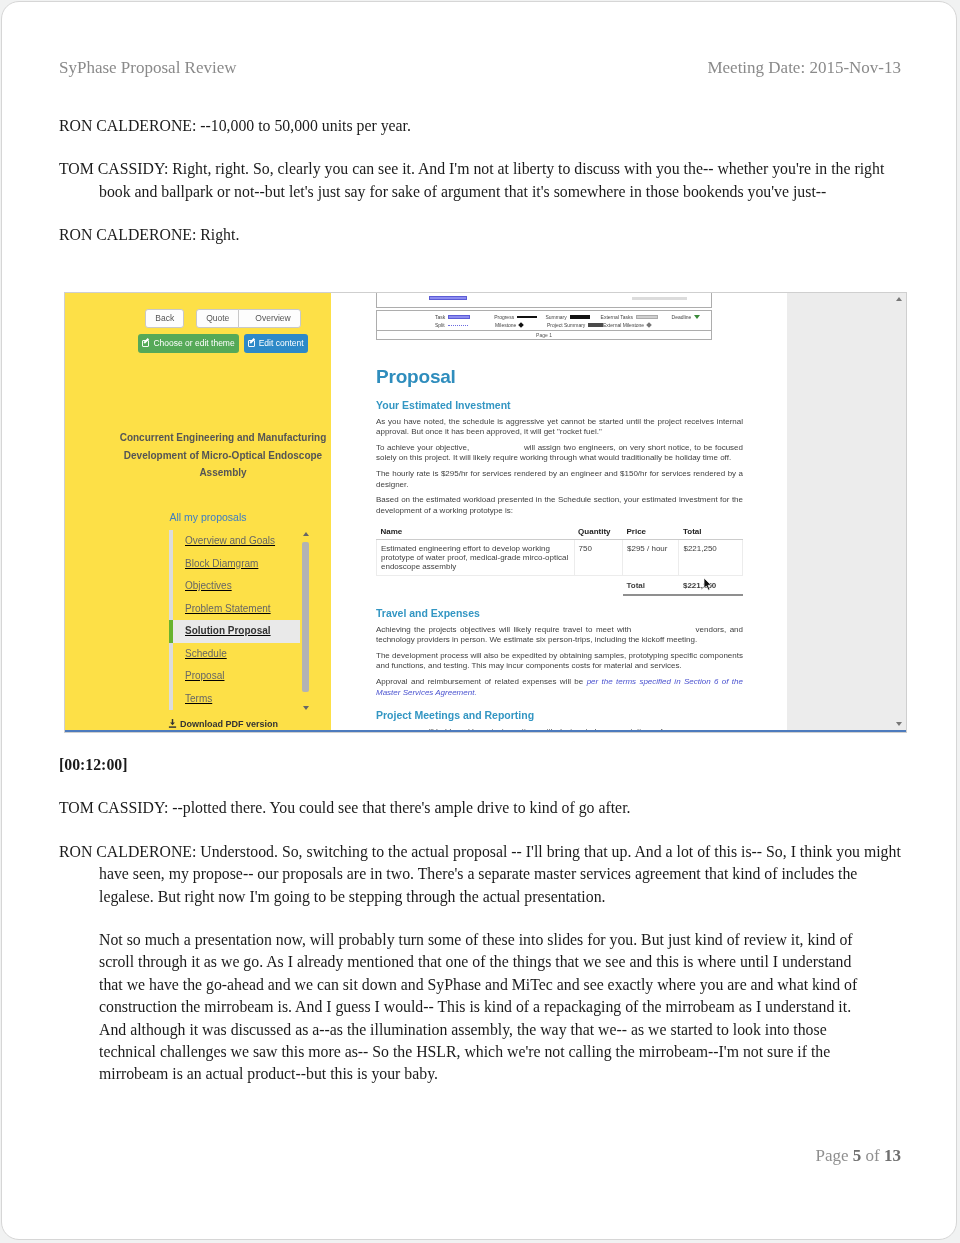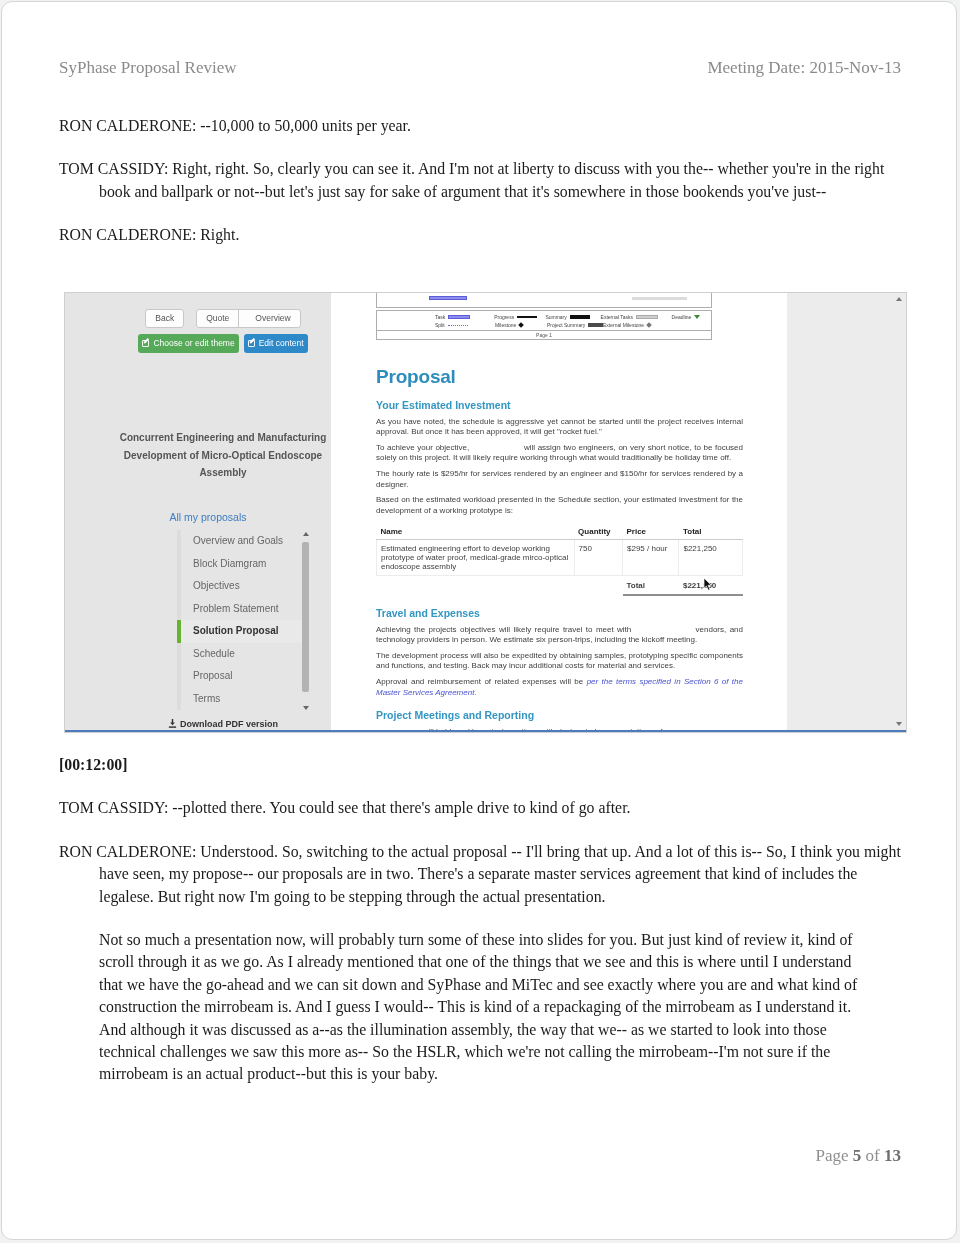--- a/index.html
+++ b/index.html
@@ -1,17 +1,17 @@
 <!DOCTYPE html>
 <html><head>
 <meta charset="utf-8">
 <style>
   html,body{margin:0;padding:0;}
   body{width:960px;height:1243px;background:#f1f2f2;font-family:"Liberation Serif",serif;position:relative;}
-  .sheet{position:absolute;left:1px;top:1px;width:956px;height:1239px;background:#fff;border:1px solid #d6d6d6;border-radius:11px;overflow:hidden;}
+  .sheet{position:absolute;left:1px;top:1px;width:956px;height:1239px;background:#fff;border:1px solid #d6d6d6;border-radius:18px;overflow:hidden;}
 
   
   .doc-header{position:absolute;top:56px;left:57px;right:55px;display:flex;justify-content:space-between;font-size:17px;color:#8a8a8a;}
   .doc-footer{position:absolute;top:1144px;right:55px;font-size:17px;color:#8f8f8f;}
   .doc-footer b{color:#6f6f6f;}
 
   
   .tr-block{position:absolute;left:57px;width:848px;font-size:15.8px;line-height:22.4px;color:#1b1b1b;}
   .tr-top{top:113px;}
   .tr-bottom{top:752px;}
@@ -22,36 +22,36 @@
 
   
   .shot{position:absolute;left:62px;top:290px;width:843px;height:441px;background:#fff;border:1px solid #cfcfcf;overflow:hidden;font-family:"Liberation Sans",sans-serif;}
   .shot-blueline{position:absolute;left:0;right:0;bottom:0;height:2px;background:#4d7bbd;z-index:30;}
   .right-strip{position:absolute;left:722px;top:0;width:121px;height:441px;background:#ececec;}
   .sb-arrow{position:absolute;width:0;height:0;border-left:3px solid transparent;border-right:3px solid transparent;z-index:31;}
   .sb-up{right:4px;top:4px;border-bottom:4px solid #777;}
   .sb-down{right:4px;bottom:6px;border-top:4px solid #777;}
 
   
-  .panel{position:absolute;left:0;top:0;width:316px;height:441px;background:#e5e5e5;}
+  .panel{position:absolute;left:0;top:0;width:316px;height:441px;background:#fde047;}
   .btnrow{position:absolute;left:0;right:0;display:flex;justify-content:center;align-items:center;}
   .r1{top:16px;gap:0;}
   .r2{top:41px;gap:5px;}
   .btn{font-size:8.5px;color:#555;background:#fdfdfd;border:1px solid #c8c8c8;border-radius:3px;padding:4px 9px;line-height:1;}
   .btn-back{margin-right:12px;}
   .btn-quote{border-radius:3px 0 0 3px;}
   .btn-overview{border-radius:0 3px 3px 0;margin-left:-1px;padding-left:16px;}
   .cbtn{display:flex;align-items:center;gap:4px;font-size:8.5px;color:#fff;border:none;border-radius:3px;padding:5px 4px;line-height:1;}
   .cbtn-green{background:#55a958;}
   .cbtn-blue{background:#2d89c8;}
   .edit-ic{display:inline-block;width:7px;height:7px;border:1px solid rgba(255,255,255,.95);border-radius:1px;position:relative;}
   .edit-ic::after{content:"";position:absolute;left:1px;top:1px;width:6px;height:1.5px;background:#fff;transform:rotate(-45deg);transform-origin:left center;}
   .ptitle{position:absolute;top:136px;left:38px;right:38px;text-align:center;font-size:10px;line-height:17.5px;font-weight:bold;color:#555;}
   .allprop{position:absolute;top:218px;left:0;right:30px;text-align:center;font-size:10.5px;color:#3c7dc4;}
-  .nav{position:absolute;top:237px;left:112px;width:131px;}
+  .nav{position:absolute;top:237px;left:104px;width:131px;text-decoration:underline;}
   .nav-item{height:22.5px;line-height:22.5px;border-left:4px solid #dcdcdc;padding-left:12px;font-size:10px;color:#666;background:transparent;}
   .nav-item.active{border-left-color:#67b32e;background:#e9e9e9;color:#333;font-weight:bold;}
   .navbar-track{position:absolute;top:239px;left:237px;width:8px;height:178px;}
   .nav-thumb{position:absolute;left:0;top:10px;width:7px;height:150px;background:#b3b3b3;border-radius:2px;}
   .tri{position:absolute;left:1px;width:0;height:0;border-left:3px solid transparent;border-right:3px solid transparent;}
   .tri-up{top:0;border-bottom:4px solid #666;}
   .tri-down{bottom:0;border-top:4px solid #666;}
   .download{position:absolute;bottom:5px;left:0;right:0;text-align:center;font-size:9px;font-weight:bold;color:#333;}
   .dl-svg{vertical-align:-1px;margin-right:3px;}
 
@@ -239,21 +239,21 @@
               </tr>
             </tfoot>
           </table>
           <svg class="cursor-svg" data-interactable="false" width="10" height="14" viewBox="0 0 10 14">
               <path d="M1 0l7 7-3 .4 2 4-1.6.8-2-4L1 10z" fill="#111" stroke="#fff" stroke-width="0.7"></path>
             </svg>
         </div>
 
         <div class="h2doc" data-interactable="false">Travel and Expenses</div>
         <p class="pdoc" data-interactable="false">Achieving the projects objectives will likely require travel to meet with&nbsp;&nbsp;&nbsp;&nbsp;&nbsp;&nbsp;&nbsp;&nbsp;&nbsp;&nbsp;&nbsp;&nbsp;&nbsp;&nbsp;&nbsp;&nbsp;&nbsp;&nbsp; vendors, and technology providers in person. We estimate six person-trips, including the kickoff meeting.</p>
-        <p class="pdoc" data-interactable="false">The development process will also be expedited by obtaining samples, prototyping specific components and functions, and testing. Back may incur additional costs for material and services.</p>
+        <p class="pdoc" data-interactable="false">The development process will also be expedited by obtaining samples, prototyping specific components and functions, and testing. This may incur components costs for material and services.</p>
         <p class="pdoc" data-interactable="false"><span data-interactable="false">Approval and reimbursement of related expenses will be </span><span class="doclink" data-interactable="true">per the terms specified in Section 6 of the Master Services Agreement.</span></p>
 
         <div class="h2doc" data-interactable="false">Project Meetings and Reporting</div>
         <p class="pdoc" data-interactable="false">&nbsp;&nbsp;&nbsp;&nbsp;&nbsp;&nbsp;&nbsp;&nbsp;&nbsp;&nbsp;&nbsp;&nbsp;&nbsp;&nbsp;&nbsp;&nbsp;&nbsp;&nbsp;&nbsp;&nbsp; will hold weekly project meetings with designated representatives of</p>
 
       </div>
     </div>
 
     <div class="right-strip" data-interactable="false"></div>
     <span class="sb-arrow sb-up" data-interactable="true"></span>

